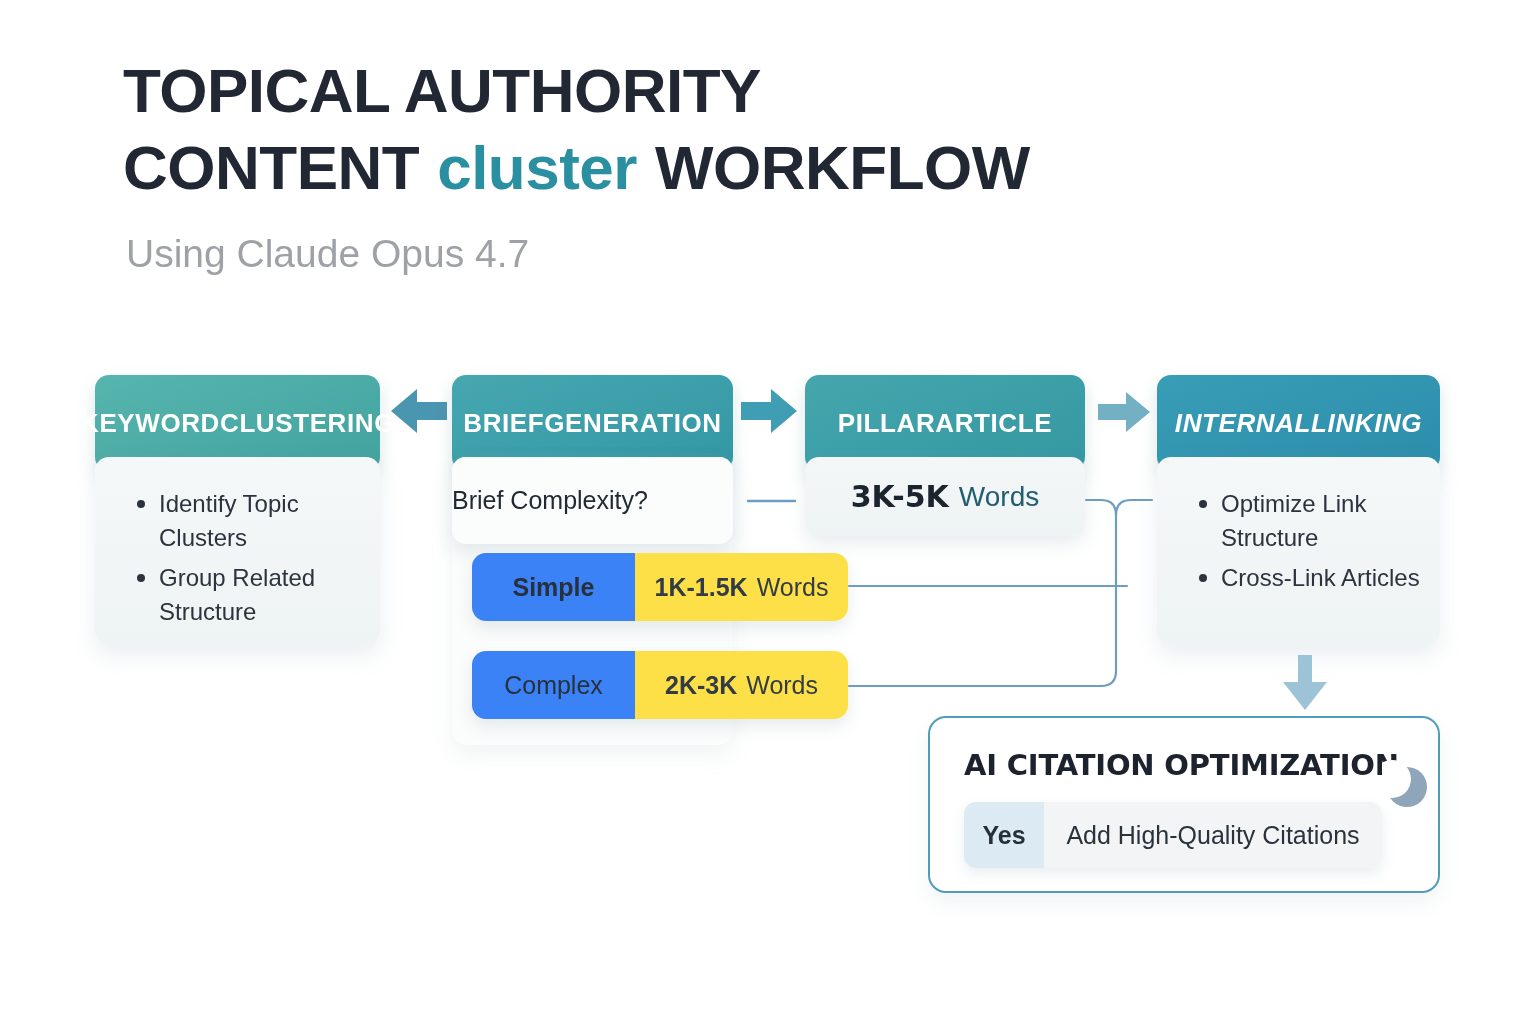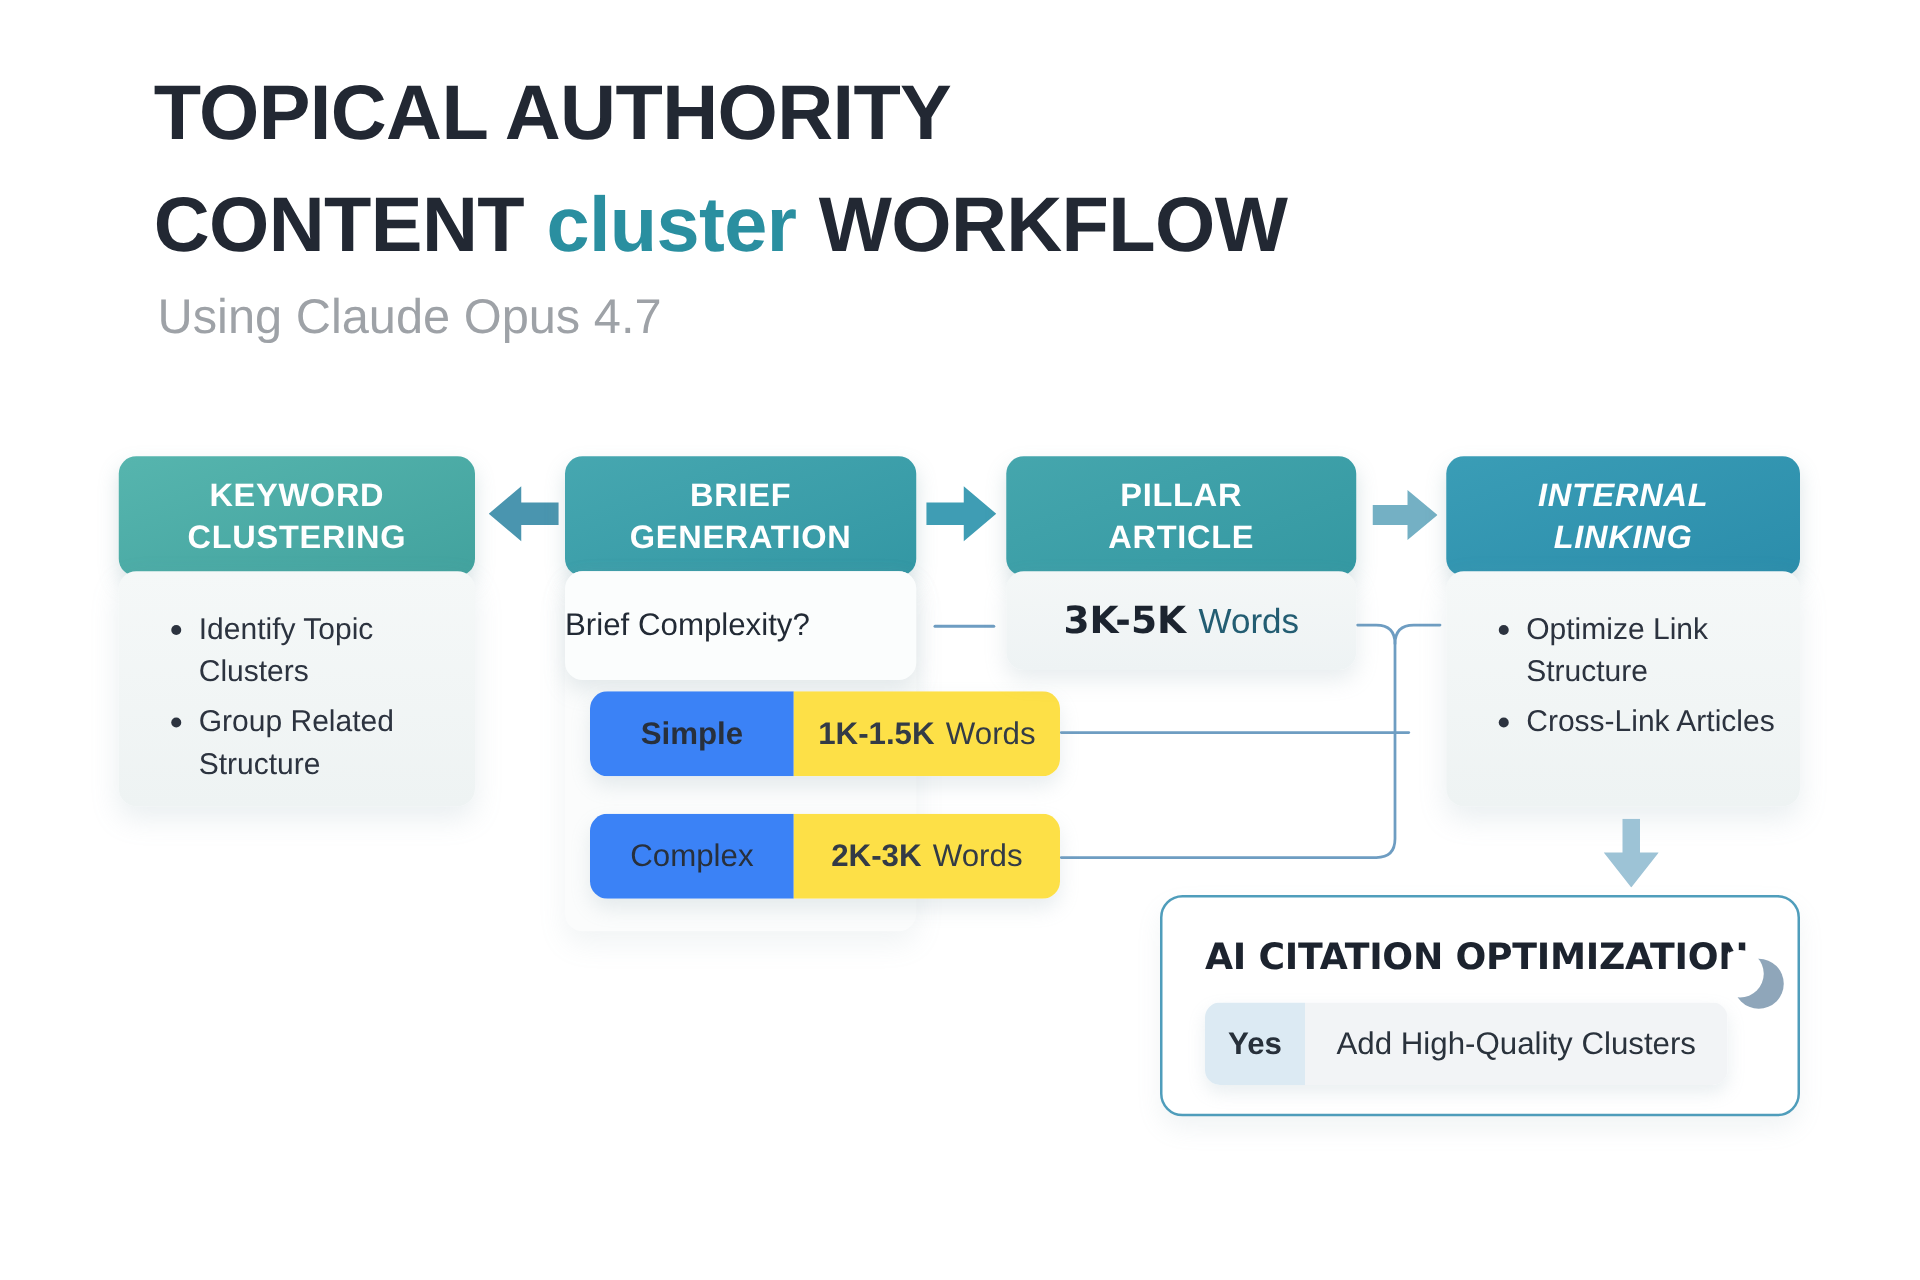--- a/index.html
+++ b/index.html
@@ -4,22 +4,22 @@
 <style>
   html,body{margin:0;padding:0;background:#fff;}
   #canvas{position:relative;width:1536px;height:1024px;background:#ffffff;overflow:hidden;
           font-family:"Liberation Sans",sans-serif;}
   
   .title-line{position:absolute;left:123px;font-family:Liberation Sans, sans-serif;
               font-weight:800;font-size:62px;letter-spacing:-0.5px;color:#222833;white-space:nowrap;}
   .title-accent{color:#2a8fa0;}
   .subtitle{position:absolute;left:126px;top:232px;font-size:39px;color:#9ea2a7;}
   
-  .stage-header{position:absolute;top:365px;height:96px;border-radius:14px;
-                display:flex;flex-direction:column;align-items:center;justify-content:center;
+  .stage-header{position:absolute;top:375px;height:96px;border-radius:14px;
+                display:flex;flex-direction:row;align-items:center;justify-content:center;
                 color:#fff;font-weight:bold;font-size:26px;line-height:33px;letter-spacing:0.6px;
                 box-shadow:0 8px 16px rgba(110,150,160,0.25);}
   
   .info-card{position:absolute;border-radius:14px;background:linear-gradient(180deg,#f5f8f8,#eef3f3);
              box-shadow:0 10px 22px rgba(140,165,175,0.18);}
   .ghost-card{position:absolute;border-radius:14px;background:#fbfcfc;
               box-shadow:0 10px 22px rgba(140,165,175,0.12);}
   .bullet-list{position:absolute;left:0;top:0;width:100%;box-sizing:border-box;padding:30px 18px 0 42px;}
   .bullet-row{display:flex;margin-bottom:6px;}
   .bullet-dot{width:8px;height:8px;border-radius:50%;background:#2c333f;margin:13px 14px 0 0;flex:none;}
@@ -57,21 +57,21 @@
   .citation-desc{flex:1;background:#f2f4f6;display:flex;align-items:center;justify-content:center;
                  font-size:25px;color:#2a323c;}
   .moon{position:absolute;left:452px;top:42px;}
 </style>
 </head>
 <body>
 
 <div id="canvas">
 
   <div class="title-line" style="top:55px;">TOPICAL AUTHORITY</div>
-  <div class="title-line" style="top:145px;text-align:right;"><span>CONTENT</span><span class="title-accent" style="margin-left:18px;">cluster</span><span style="margin-left:18px;">WORKFLOW</span></div>
+  <div class="title-line" style="top:132px;text-align:right;"><span>CONTENT</span><span class="title-accent" style="margin-left:18px;">cluster</span><span style="margin-left:18px;">WORKFLOW</span></div>
   <div class="subtitle">Using Claude Opus 4.7</div>
 
   <svg id="connector-layer" viewBox="0 0 1536 1024" fill="none">
     <path d="M748,501 H795" stroke="#6e9dc2" stroke-width="2.4" stroke-linecap="round"></path>
     <path d="M1086,500 H1101 Q1116,500 1116,515 V671 Q1116,686 1101,686 H849" stroke="#6e9dc2" stroke-width="2.2" fill="none" stroke-linecap="round"></path>
     <path d="M1116,515 Q1116,500 1131,500 H1152" stroke="#6e9dc2" stroke-width="2.2" fill="none" stroke-linecap="round"></path>
     <path d="M849,586 H1127" stroke="#6e9dc2" stroke-width="2.2" stroke-linecap="round"></path>
   </svg>
 
   <div class="stage-header" style="left:95px;width:285px;background:linear-gradient(160deg,#56b5ae,#42a29e);">
@@ -158,17 +158,17 @@
   </svg>
 
   <div class="citation-box">
     <div class="citation-title">AI CITATION OPTIMIZATION</div>
     <svg class="moon" width="46" height="54">
       <circle cx="25" cy="27" r="20" fill="#8fa6ba"></circle>
       <circle cx="10" cy="19" r="19" fill="#ffffff"></circle>
     </svg>
     <div class="citation-pill">
       <div class="citation-toggle">Yes</div>
-      <div class="citation-desc">Add High-Quality Clusters</div>
+      <div class="citation-desc">Add High-Quality Citations</div>
     </div>
   </div>
 
 </div>
 
 </body></html>

